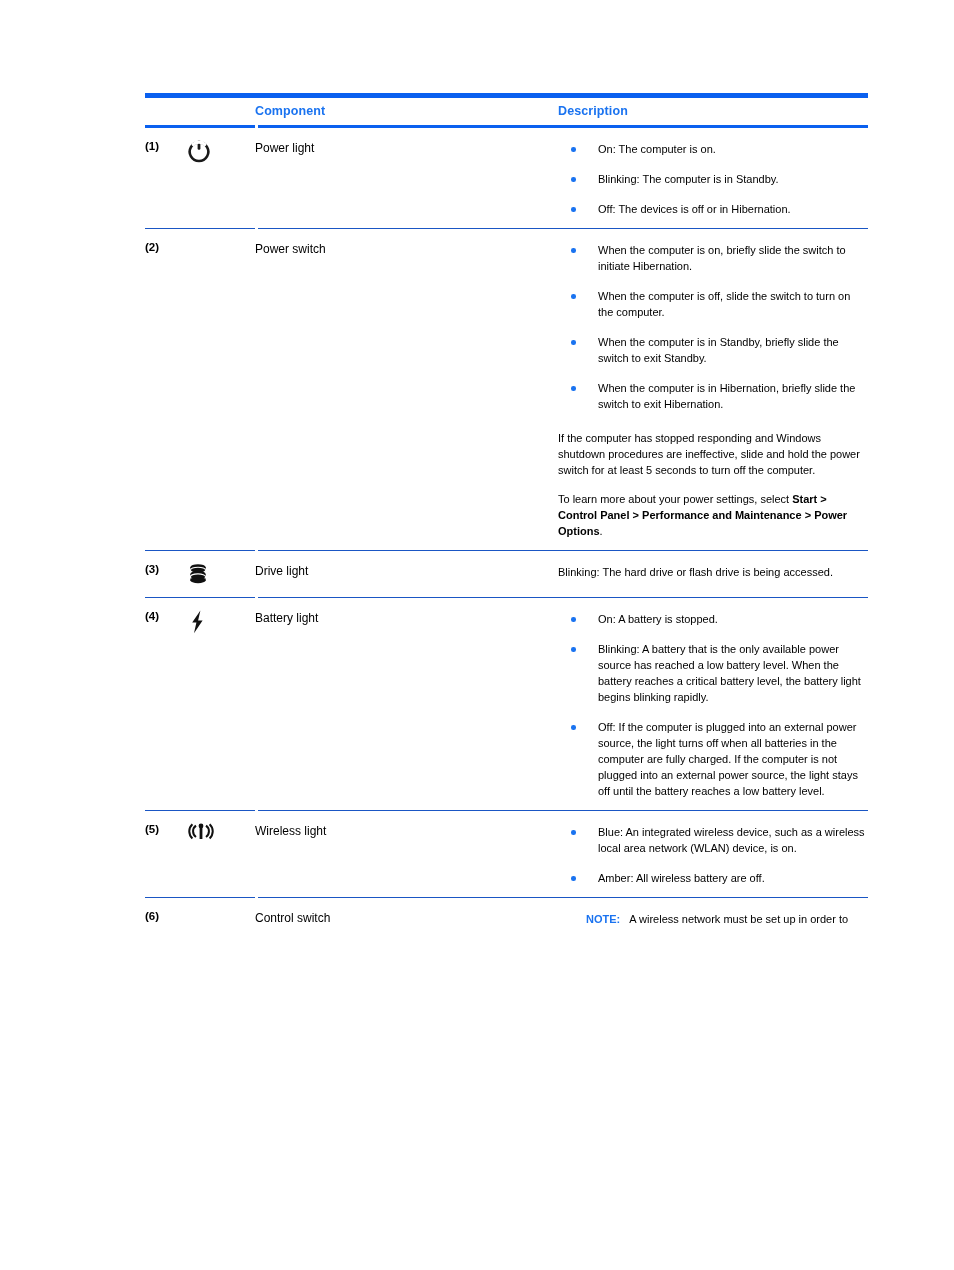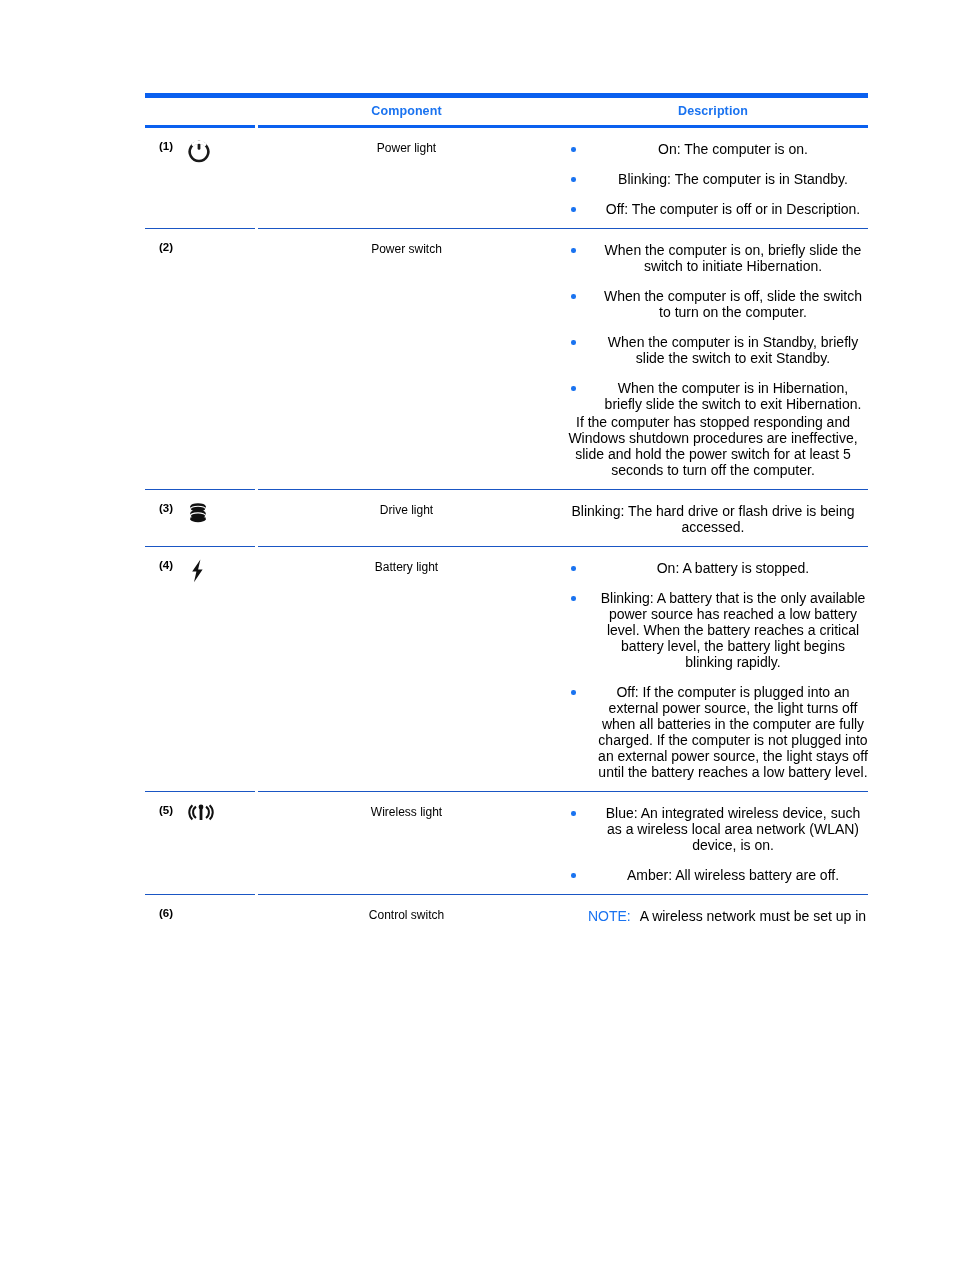--- a/index.html
+++ b/index.html
@@ -15,21 +15,20 @@
     color: #000000;
     -webkit-font-smoothing: antialiased;
   }
 
   .page {
     position: absolute;
     left: 0; top: 0;
     width: 954px;
     height: 926px;
     overflow: hidden;
-    text-align: center;
   }
 
   
   .spec-table {
     position: absolute;
     left: 145px;
     top: 93px;
     width: 723px;
   }
 
@@ -110,21 +109,21 @@
     align-items: flex-start;
     justify-content: flex-start;
     padding-top: 0px;
   }
   .cell-name {
     font-size: 12px;
     color: #000;
     padding-top: 2px;
   }
   .cell-desc {
-    font-size: 14px;
+    font-size: 11px;
     color: #000;
     line-height: 16px;
     padding-top: 2px;
   }
 
   
   ul.bullets {
     margin: 0;
     padding: 0;
     list-style: none;
@@ -149,28 +148,28 @@
   }
 
   .desc-para {
     margin: 0 0 0 0;
     max-width: 310px;
   }
   .desc-para + .desc-para {
     margin-top: 13px;
   }
   .desc-para.after-bullets {
-    margin-top: 2px;
+    margin-top: 18px;
   }
   .bold {
     font-weight: bold;
   }
   .note-label {
     color: #1a73f0;
-    font-weight: normal;
+    font-weight: bold;
     padding-left: 28px;
   }
   .note-gap {
     display: inline-block;
     width: 9px;
   }
 
   
   .icon-wrap {
     display: inline-block;
@@ -235,21 +234,21 @@
             <rect x="10.6" y="1.2" width="2.8" height="9.6" rx="1.2" fill="#1a1a1a"></rect>
             <path d="M6.2 5.4 A8.2 8.2 0 0 1 17.8 5.4" fill="none" stroke="#ffffff" stroke-width="3.4" stroke-linecap="round"></path>
           </svg>
         </span>
       </div>
       <div class="cell-name col-name">Power light</div>
       <div class="cell-desc col-desc">
         <ul class="bullets">
           <li>On: The computer is on.</li>
           <li>Blinking: The computer is in Standby.</li>
-          <li>Off: The computer is off or in Description.</li>
+          <li>Off: The devices is off or in Hibernation.</li>
         </ul>
       </div>
     </div>
     <div class="row-sep">
       <div class="rs-left"></div>
         <div class="rs-gap"></div>
         <div class="rs-right"></div>
     </div>
 
     <div class="row">
@@ -257,20 +256,21 @@
       <div class="cell-icon col-icon"></div>
       <div class="cell-name col-name">Power switch</div>
       <div class="cell-desc col-desc">
         <ul class="bullets">
           <li>When the computer is on, briefly slide the switch to initiate Hibernation.</li>
           <li>When the computer is off, slide the switch to turn on the computer.</li>
           <li>When the computer is in Standby, briefly slide the switch to exit Standby.</li>
           <li>When the computer is in Hibernation, briefly slide the switch to exit Hibernation.</li>
         </ul>
         <p class="desc-para after-bullets">If the computer has stopped responding and Windows shutdown procedures are ineffective, slide and hold the power switch for at least 5 seconds to turn off the computer.</p>
+        <p class="desc-para"><span>To learn more about your power settings, select </span><span class="bold">Start &gt; Control Panel &gt; Performance and Maintenance &gt; Power Options</span><span>.</span></p>
       </div>
     </div>
     <div class="row-sep">
       <div class="rs-left"></div>
         <div class="rs-gap"></div>
         <div class="rs-right"></div>
     </div>
 
     <div class="row">
       <div class="cell-num col-num">(3)</div>

